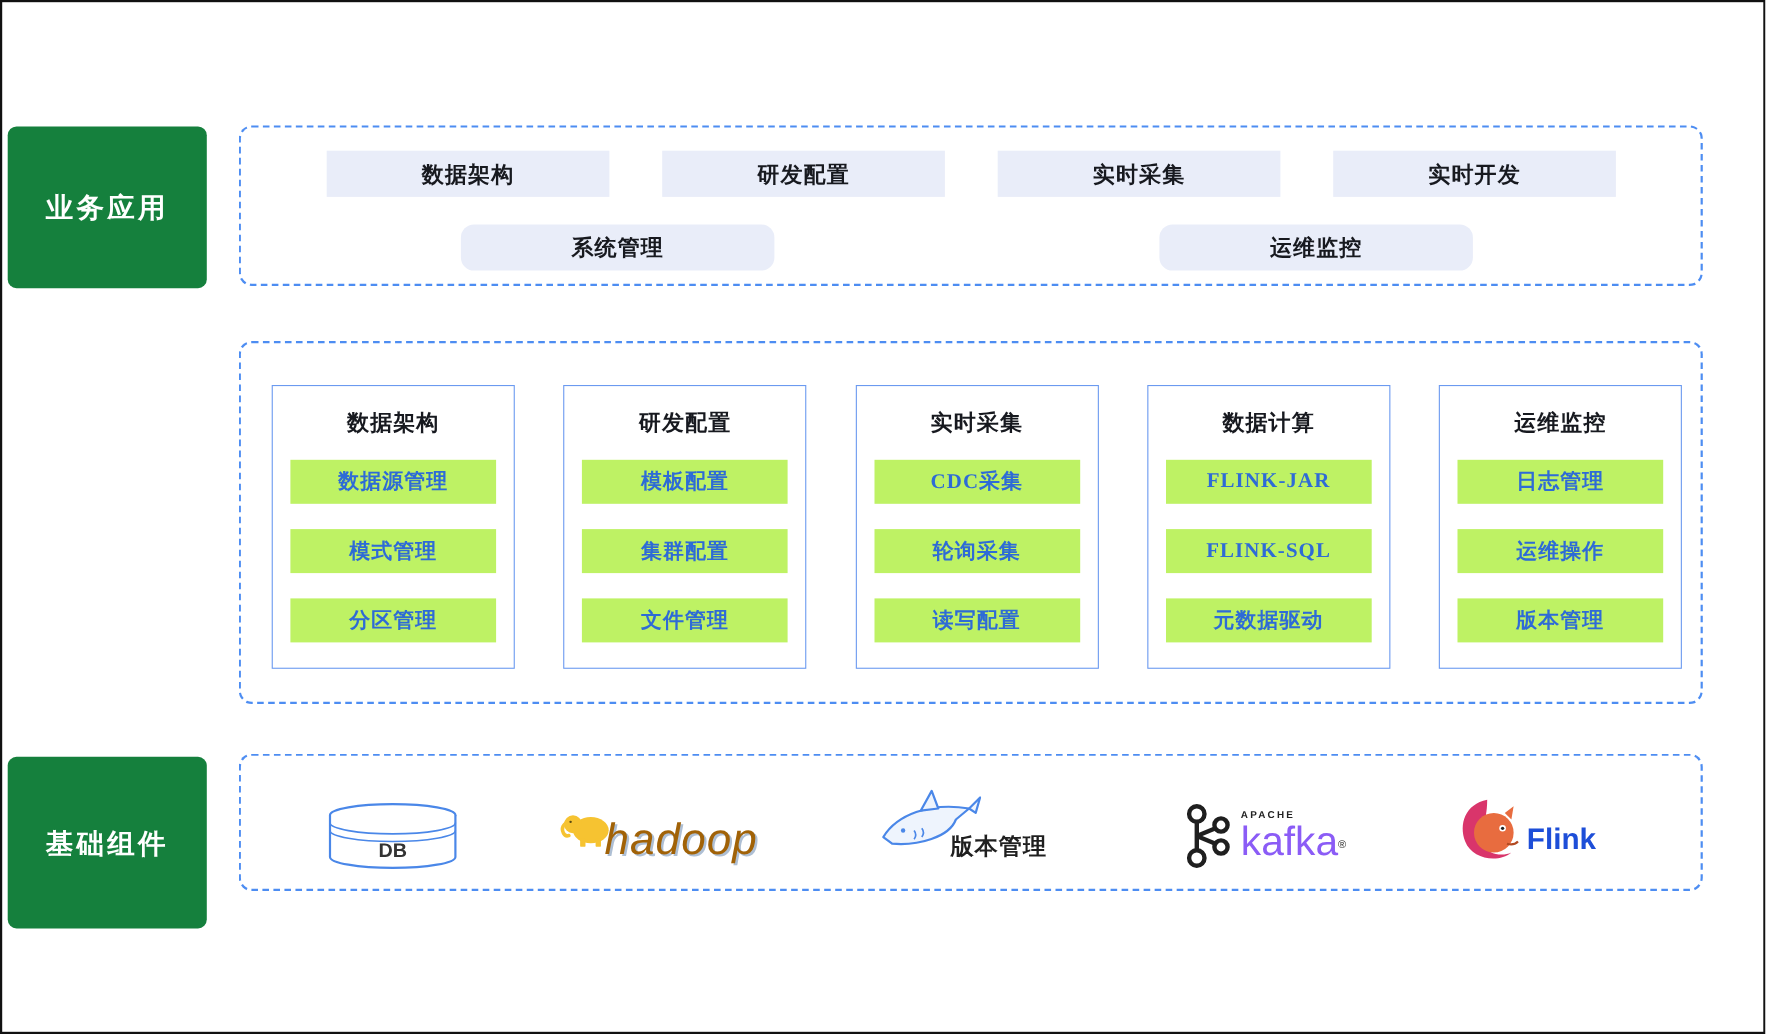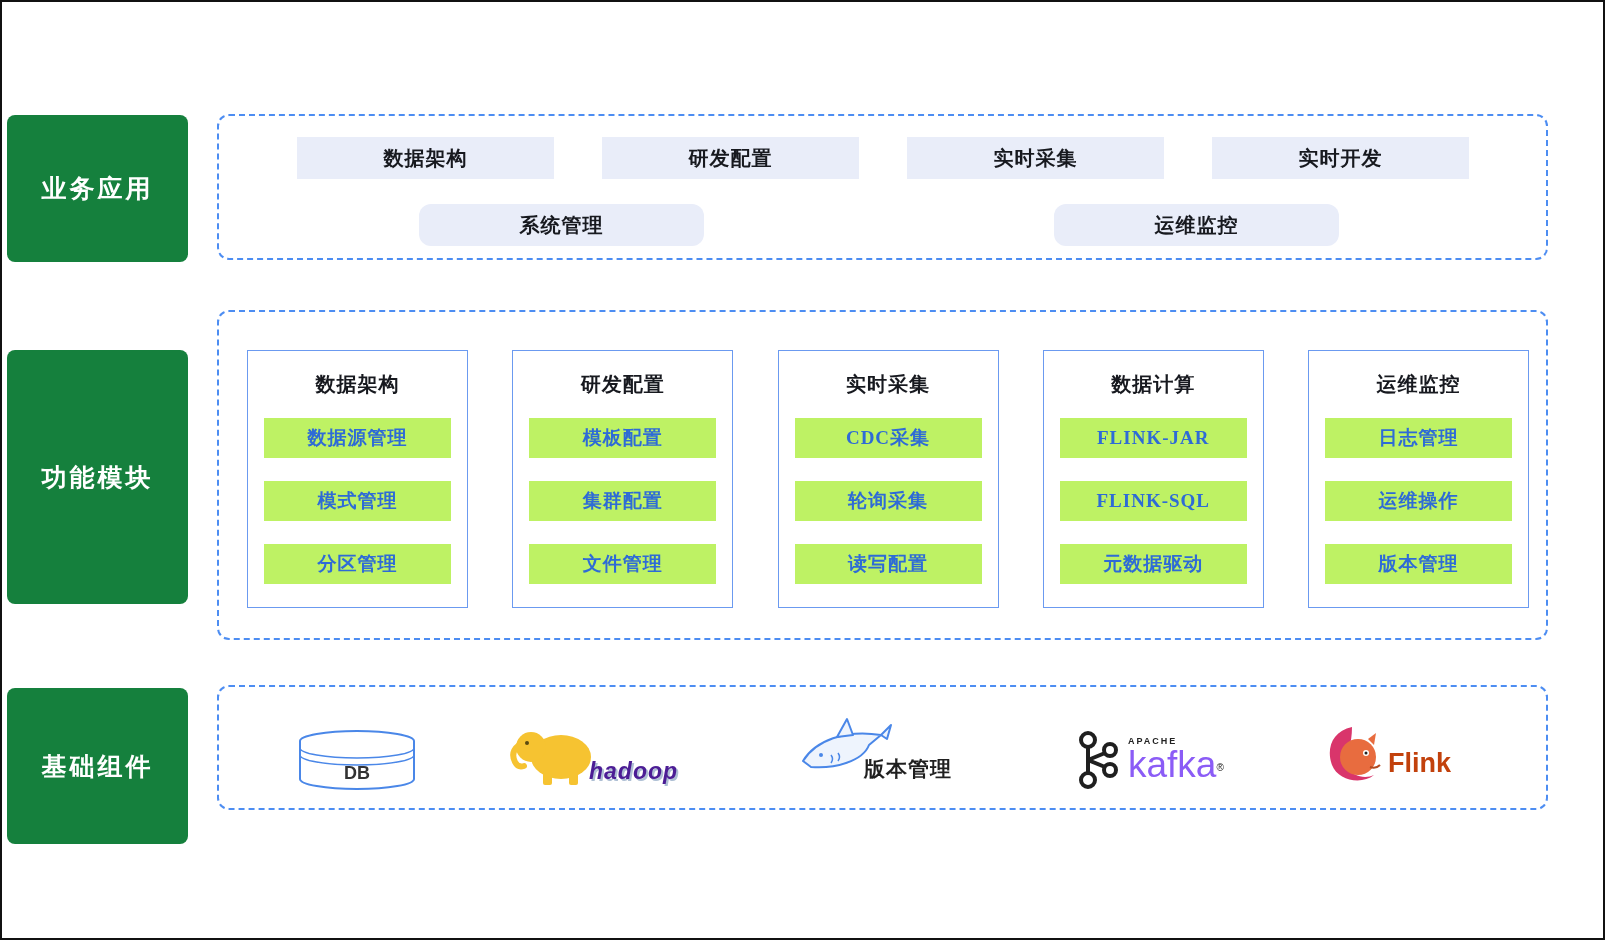--- a/index.html
+++ b/index.html
@@ -56,43 +56,42 @@
     display:flex;align-items:center;justify-content:center;
     font-family:"Liberation Serif","DejaVu Serif",serif;
     font-size:19px;font-weight:bold;color:#2e6bd6;letter-spacing:1px;
   }
 
   
   .logo-group{position:absolute;}
   #lg-db{left:78px;top:42px;width:120px;height:64px;}
   #lg-hadoop{left:290px;top:28px;width:180px;height:72px;display:flex;align-items:flex-end;}
   .hadoop-text{
-    font-size:23px;font-weight:bold;font-style:italic;color:#4c1d95;
+    font-size:40px;font-weight:normal;font-style:italic;color:#a16207;
     text-shadow:2px 2px 0 #aebfd4;letter-spacing:1px;line-height:1;margin-left:-6px;margin-bottom:4px;
   }
   #lg-shark{left:578px;top:28px;width:155px;height:72px;}
   .shark-text{
     position:absolute;right:0;bottom:4px;font-size:21px;font-weight:bold;color:#1f1f1f;letter-spacing:1px;
   }
   #lg-kafka{left:853px;top:42px;width:185px;height:62px;display:flex;align-items:center;}
   .kafka-words{margin-left:4px;line-height:1;}
   .kafka-apache{font-size:9px;letter-spacing:2px;color:#222;font-weight:bold;}
   .kafka-name{font-size:37px;font-weight:normal;color:#8b5cf6;letter-spacing:0px;}
   .kafka-reg{font-size:10px;vertical-align:super;color:#1c1c1c;}
   #lg-flink{left:1103px;top:34px;width:150px;height:68px;display:flex;align-items:center;}
-  .flink-text{font-size:27px;font-weight:bold;color:#c2410c;margin-left:2px;margin-top:16px;}
+  .flink-text{font-size:27px;font-weight:bold;color:#1d4ed8;margin-left:2px;margin-top:16px;}
   .db-label{font:bold 18px "Liberation Sans",sans-serif;fill:#333;}
 </style>
 </head>
 <body>
 
 <div class="canvas">
 
   <div class="layer-label" id="label-business">业务应用</div>
-  <div class="layer-label" id="label-modules">功能模块</div>
   <div class="layer-label" id="label-components">基础组件</div>
 
   <div class="dashed-box" id="box-business">
     <div class="biz-row biz-row1">
       <div class="pill">数据架构</div>
       <div class="pill">研发配置</div>
       <div class="pill">实时采集</div>
       <div class="pill">实时开发</div>
     </div>
     <div class="biz-row biz-row2">

